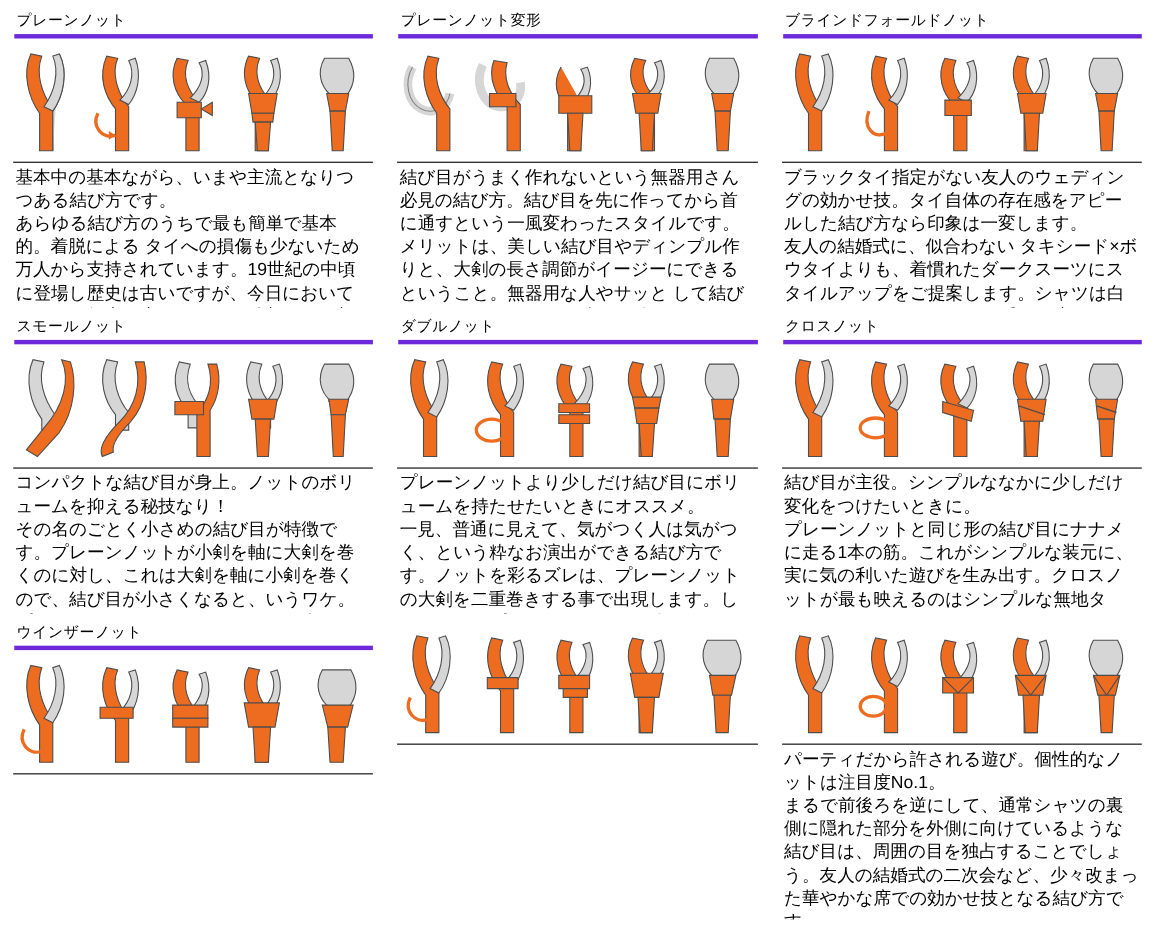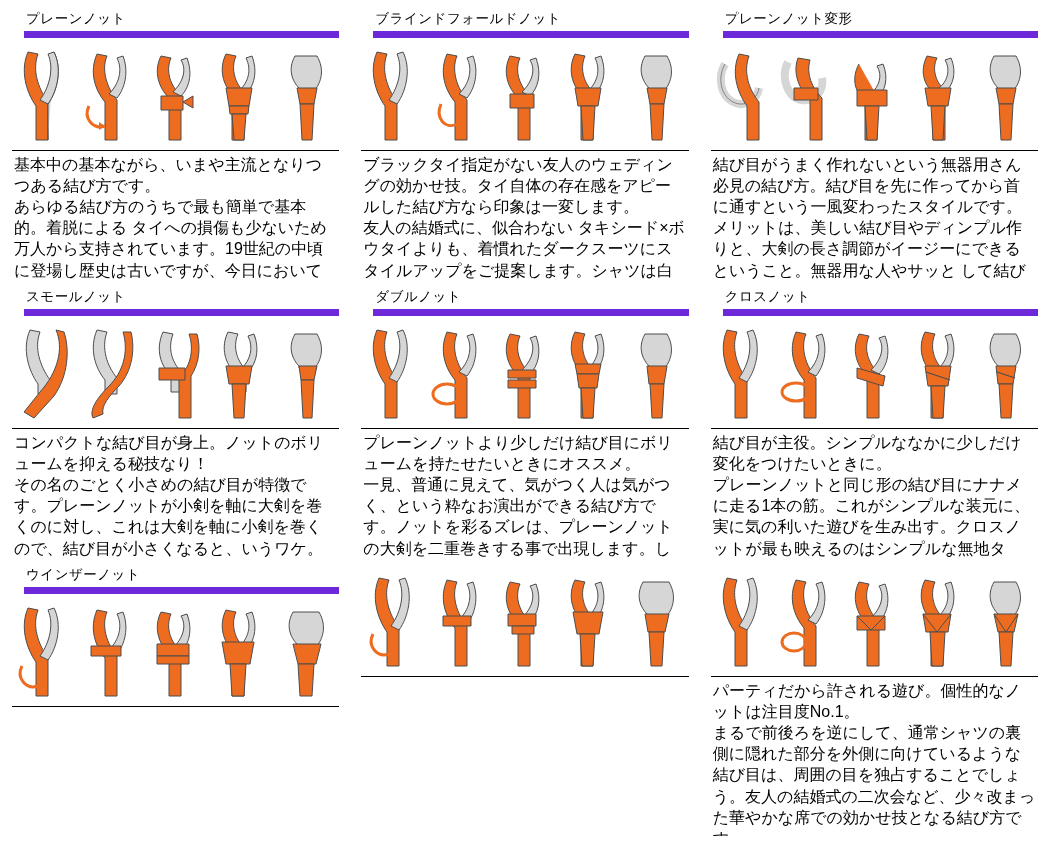--- a/index.html
+++ b/index.html
@@ -32,22 +32,22 @@
     position: relative;
     box-sizing: border-box;
     padding: 0 4px;
     overflow: hidden;
   }
   .knot-title {
     font-size: 13.5px;
     font-weight: normal;
     letter-spacing: 0.5px;
     padding: 0 0 3px 2px;
-    border-bottom: 7px solid #6d28d9;
-    margin: 0 0 2px 12px;
+    border-bottom: 4px solid #6d28d9;
+    margin: 0 0 2px 1px;
   }
   .steps {
     display: flex;
     justify-content: space-between;
     align-items: flex-end;
     height: 108px;
     padding: 4px 2px 0 2px;
     box-sizing: border-box;
   }
   .step {
@@ -121,64 +121,20 @@
           </svg>
         </div>
       </div>
       <div class="desc-rule"></div>
       <div class="desc">基本中の基本ながら、いまや主流となりつつある結び方です。
 あらゆる結び方のうちで最も簡単で基本的。着脱による タイへの損傷も少ないため万人から支持されています。19世紀の中頃に登場し歴史は古いですが、今日においても、使用頻度も応用範囲も一番高く結び方です。
 今はスカーフのごとくふんわりと締めるのがオススメです。</div>
     </div>
 
     <div class="cell">
-      <div class="knot-title">ブラインドフォールドノット</div>
-      <div class="steps">
-        <div class="step">
-          <svg width="62" height="104" viewBox="0 0 62 104">
-            <path d="M14 8 C6 26 12 48 22 62 L22 96 L34 96 L34 58 C24 44 18 26 24 10 Z" fill="#ED6C1F" stroke="#4D4D4D" stroke-width="1"></path>
-            <path d="M40 8 C48 24 44 46 34 60 L26 56 C36 42 40 24 34 10 Z" fill="#D6D6D6" stroke="#4D4D4D" stroke-width="1"></path>
-          </svg>
-        </div>
-        <div class="step">
-          <svg width="62" height="104" viewBox="0 0 62 104">
-            <path d="M18 10 C10 28 16 46 26 58 L26 96 L38 96 L38 56 C28 44 22 26 28 12 Z" fill="#ED6C1F" stroke="#4D4D4D" stroke-width="1"></path>
-            <path d="M44 12 C50 28 46 44 38 54 L30 50 C40 40 44 26 38 14 Z" fill="#D6D6D6" stroke="#4D4D4D" stroke-width="1"></path>
-            <path d="M12 60 C6 74 16 86 28 80" fill="none" stroke="#ED6C1F" stroke-width="3"></path>
-          </svg>
-        </div>
-        <div class="step">
-          <svg width="62" height="104" viewBox="0 0 62 104">
-            <path d="M16 12 C8 28 14 44 24 54 L24 96 L36 96 L36 52 C26 42 20 28 26 14 Z" fill="#ED6C1F" stroke="#4D4D4D" stroke-width="1"></path>
-            <path d="M42 14 C48 30 44 44 36 52 L28 48 C38 38 42 26 36 16 Z" fill="#D6D6D6" stroke="#4D4D4D" stroke-width="1"></path>
-            <path d="M16 50 l24 0 l0 14 l-24 0 z" fill="#ED6C1F" stroke="#4D4D4D" stroke-width="1"></path>
-          </svg>
-        </div>
-        <div class="step">
-          <svg width="62" height="104" viewBox="0 0 62 104">
-            <path d="M16 10 C8 26 14 42 22 50 L22 96 L34 96 L34 48 C26 40 20 26 26 12 Z" fill="#ED6C1F" stroke="#4D4D4D" stroke-width="1"></path>
-            <path d="M42 12 C48 28 44 42 36 50 L30 46 C38 38 42 26 36 14 Z" fill="#D6D6D6" stroke="#4D4D4D" stroke-width="1"></path>
-            <path d="M16 44 l26 0 l-3 18 l-20 0 z" fill="#ED6C1F" stroke="#4D4D4D" stroke-width="1"></path>
-            <path d="M22 62 l14 0 l-2 34 l-10 0 z" fill="#ED6C1F" stroke="#4D4D4D" stroke-width="1"></path>
-          </svg>
-        </div>
-        <div class="step">
-          <svg width="62" height="104" viewBox="0 0 62 104">
-            <path d="M20 12 C12 26 18 38 24 44 L24 46 L40 46 C46 38 50 26 42 12 Z" fill="#D6D6D6" stroke="#4D4D4D" stroke-width="1"></path>
-            <path d="M22 44 l20 0 l-3 16 l-14 0 z" fill="#ED6C1F" stroke="#4D4D4D" stroke-width="1"></path>
-            <path d="M25 60 l14 0 l-2 36 l-10 0 z" fill="#ED6C1F" stroke="#4D4D4D" stroke-width="1"></path>
-          </svg>
-        </div>
-      </div>
-      <div class="desc-rule"></div>
-      <div class="desc">ブラックタイ指定がない友人のウェディングの効かせ技。タイ自体の存在感をアピールした結び方なら印象は一変します。
-友人の結婚式に、似合わない タキシード×ボウタイよりも、着慣れたダークスーツにスタイルアップをご提案します。シャツは白のワイド、タイはシルバー系が最適。タイの結び方を変えればオフィスに直行できる、利便性の高さにも注目したいですね。</div>
-    </div>
-
-    <div class="cell">
       <div class="knot-title">プレーンノット変形</div>
       <div class="steps">
         <div class="step">
           <svg width="62" height="104" viewBox="0 0 62 104">
             <path d="M12 20 C4 34 8 52 20 58 C32 64 44 56 46 44" fill="none" stroke="#D6D6D6" stroke-width="8"></path>
             <path d="M12 20 C4 34 8 52 20 58 C32 64 44 56 46 44" fill="none" stroke="#4D4D4D" stroke-width="1" opacity="0.6"></path>
             <path d="M26 10 C18 28 24 48 34 62 L34 96 L46 96 L46 58 C36 46 30 28 36 12 Z" fill="#ED6C1F" stroke="#4D4D4D" stroke-width="1"></path>
           </svg>
         </div>
         <div class="step">
@@ -211,20 +167,64 @@
             <path d="M25 60 l14 0 l-2 36 l-10 0 z" fill="#ED6C1F" stroke="#4D4D4D" stroke-width="1"></path>
           </svg>
         </div>
       </div>
       <div class="desc-rule"></div>
       <div class="desc">結び目がうまく作れないという無器用さん必見の結び方。結び目を先に作ってから首に通すという一風変わったスタイルです。
 メリットは、美しい結び目やディンプル作りと、大剣の長さ調節がイージーにできるということ。無器用な人やサッと して結び目が作りづらいタイを締める隙には、ぜひ一度お試しあれ。</div>
     </div>
 
     <div class="cell">
+      <div class="knot-title">ブラインドフォールドノット</div>
+      <div class="steps">
+        <div class="step">
+          <svg width="62" height="104" viewBox="0 0 62 104">
+            <path d="M14 8 C6 26 12 48 22 62 L22 96 L34 96 L34 58 C24 44 18 26 24 10 Z" fill="#ED6C1F" stroke="#4D4D4D" stroke-width="1"></path>
+            <path d="M40 8 C48 24 44 46 34 60 L26 56 C36 42 40 24 34 10 Z" fill="#D6D6D6" stroke="#4D4D4D" stroke-width="1"></path>
+          </svg>
+        </div>
+        <div class="step">
+          <svg width="62" height="104" viewBox="0 0 62 104">
+            <path d="M18 10 C10 28 16 46 26 58 L26 96 L38 96 L38 56 C28 44 22 26 28 12 Z" fill="#ED6C1F" stroke="#4D4D4D" stroke-width="1"></path>
+            <path d="M44 12 C50 28 46 44 38 54 L30 50 C40 40 44 26 38 14 Z" fill="#D6D6D6" stroke="#4D4D4D" stroke-width="1"></path>
+            <path d="M12 60 C6 74 16 86 28 80" fill="none" stroke="#ED6C1F" stroke-width="3"></path>
+          </svg>
+        </div>
+        <div class="step">
+          <svg width="62" height="104" viewBox="0 0 62 104">
+            <path d="M16 12 C8 28 14 44 24 54 L24 96 L36 96 L36 52 C26 42 20 28 26 14 Z" fill="#ED6C1F" stroke="#4D4D4D" stroke-width="1"></path>
+            <path d="M42 14 C48 30 44 44 36 52 L28 48 C38 38 42 26 36 16 Z" fill="#D6D6D6" stroke="#4D4D4D" stroke-width="1"></path>
+            <path d="M16 50 l24 0 l0 14 l-24 0 z" fill="#ED6C1F" stroke="#4D4D4D" stroke-width="1"></path>
+          </svg>
+        </div>
+        <div class="step">
+          <svg width="62" height="104" viewBox="0 0 62 104">
+            <path d="M16 10 C8 26 14 42 22 50 L22 96 L34 96 L34 48 C26 40 20 26 26 12 Z" fill="#ED6C1F" stroke="#4D4D4D" stroke-width="1"></path>
+            <path d="M42 12 C48 28 44 42 36 50 L30 46 C38 38 42 26 36 14 Z" fill="#D6D6D6" stroke="#4D4D4D" stroke-width="1"></path>
+            <path d="M16 44 l26 0 l-3 18 l-20 0 z" fill="#ED6C1F" stroke="#4D4D4D" stroke-width="1"></path>
+            <path d="M22 62 l14 0 l-2 34 l-10 0 z" fill="#ED6C1F" stroke="#4D4D4D" stroke-width="1"></path>
+          </svg>
+        </div>
+        <div class="step">
+          <svg width="62" height="104" viewBox="0 0 62 104">
+            <path d="M20 12 C12 26 18 38 24 44 L24 46 L40 46 C46 38 50 26 42 12 Z" fill="#D6D6D6" stroke="#4D4D4D" stroke-width="1"></path>
+            <path d="M22 44 l20 0 l-3 16 l-14 0 z" fill="#ED6C1F" stroke="#4D4D4D" stroke-width="1"></path>
+            <path d="M25 60 l14 0 l-2 36 l-10 0 z" fill="#ED6C1F" stroke="#4D4D4D" stroke-width="1"></path>
+          </svg>
+        </div>
+      </div>
+      <div class="desc-rule"></div>
+      <div class="desc">ブラックタイ指定がない友人のウェディングの効かせ技。タイ自体の存在感をアピールした結び方なら印象は一変します。
+友人の結婚式に、似合わない タキシード×ボウタイよりも、着慣れたダークスーツにスタイルアップをご提案します。シャツは白のワイド、タイはシルバー系が最適。タイの結び方を変えればオフィスに直行できる、利便性の高さにも注目したいですね。</div>
+    </div>
+
+    <div class="cell">
       <div class="knot-title">スモールノット</div>
       <div class="steps">
         <div class="step">
           <svg width="62" height="104" viewBox="0 0 62 104">
             <path d="M16 8 C8 26 14 48 24 62 L24 72 L36 72 L36 58 C26 44 20 26 26 10 Z" fill="#D6D6D6" stroke="#4D4D4D" stroke-width="1"></path>
             <path d="M42 8 C50 26 44 50 26 70 L10 90 L20 96 L40 74 C54 54 56 28 50 10 Z" fill="#ED6C1F" stroke="#4D4D4D" stroke-width="1"></path>
           </svg>
         </div>
         <div class="step">
           <svg width="62" height="104" viewBox="0 0 62 104">

